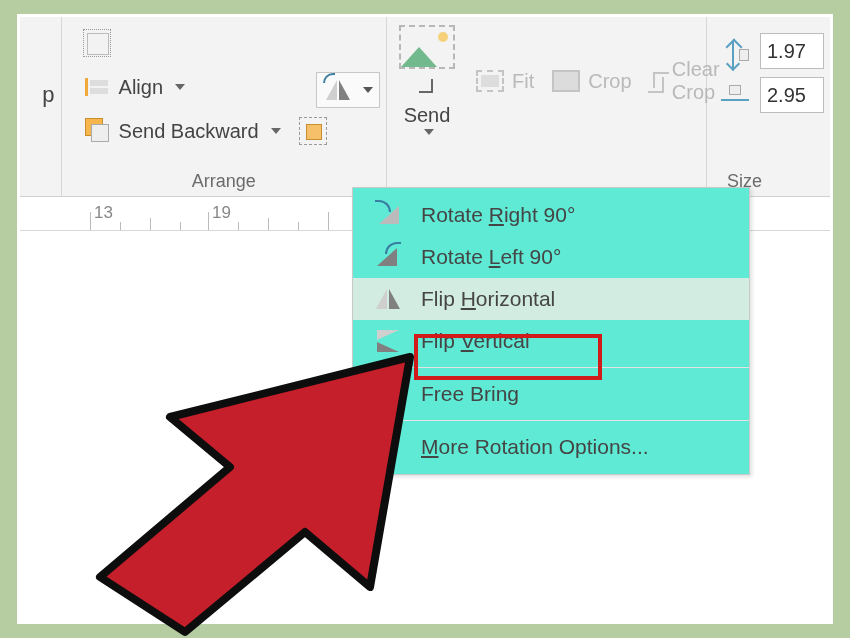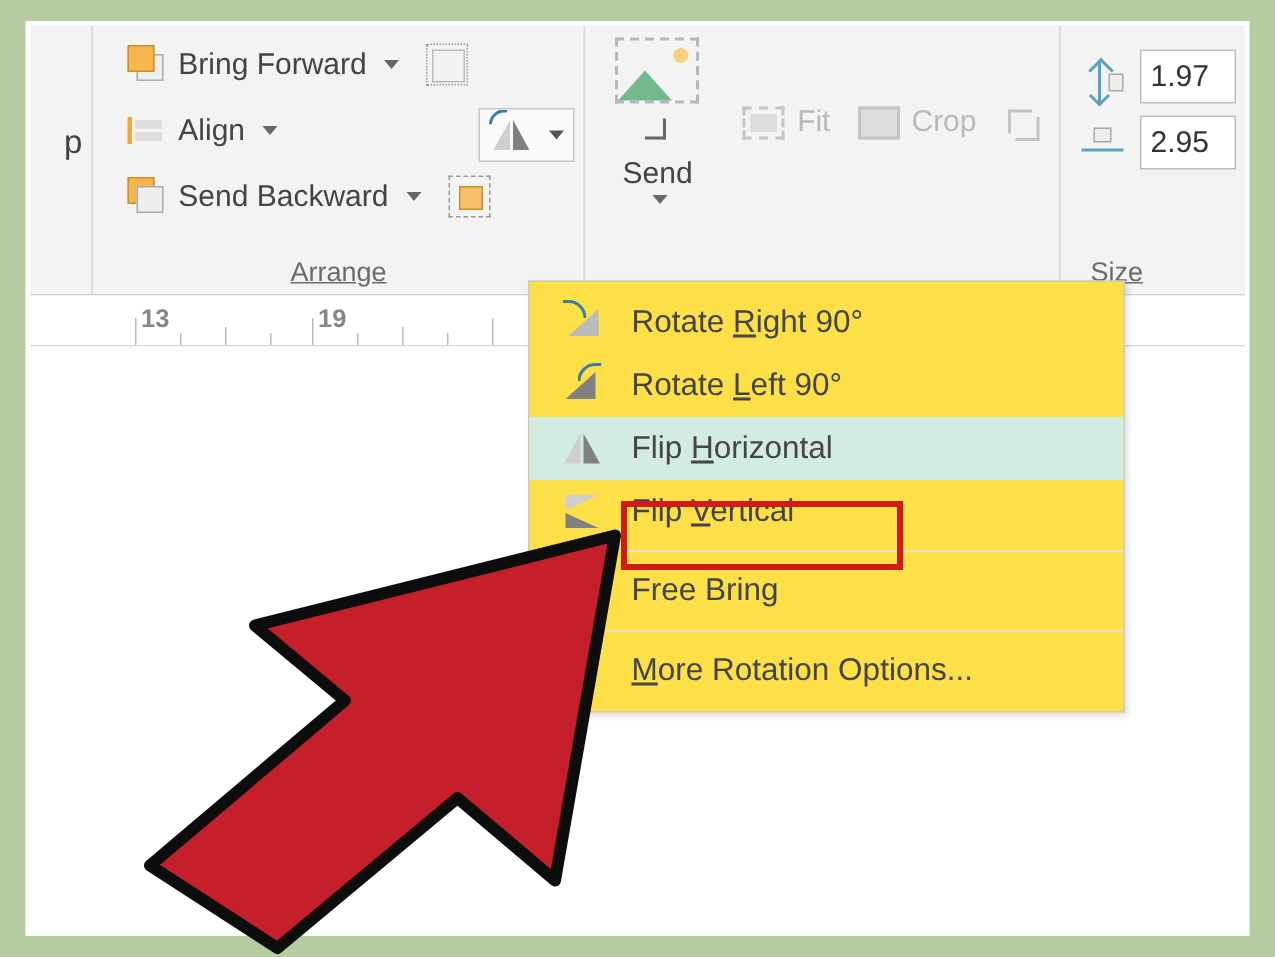--- a/index.html
+++ b/index.html
@@ -2,21 +2,21 @@
 <html><head>
 <meta charset="utf-8">
 <style>
   * { box-sizing: border-box; margin: 0; padding: 0; font-family: "Segoe UI", Tahoma, sans-serif; }
   body { background: #b6cda2; width: 850px; height: 638px; overflow: hidden; position: relative; }
   .frame { background: #fff; position: absolute; left: 17px; top: 14px; width: 816px; height: 610px; }
   .inner { position: absolute; left: 3px; top: 3px; width: 810px; height: 604px; background: #f5f5f5; }
   
   .ribbon { background: #f3f3f3; height: 180px; border-bottom: 1px solid #d0d0d0; display: flex; position: relative; }
   .ribbon-group { border-right: 1px solid #d7d7d7; height: 100%; position: relative; padding: 6px 6px 30px 6px; display: flex; flex-direction: column; }
-  .group-label { position: absolute; bottom: 4px; left: 0; right: 0; text-align: center; color: #6b6b6b; font-size: 18px; text-decoration: underline; }
+  .group-label { position: absolute; bottom: 4px; left: 0; right: 0; text-align: center; color: #6b6b6b; font-size: 18px; }
   
   .arrange-left { width: 44px; display:flex; align-items:flex-end; justify-content:center; color:#444; font-size:22px; }
   
   .arrange { width: 352px; }
   .arrange-rows { display: flex; flex-direction: column; gap: 4px; padding-left: 10px; }
   .arrange-row { display: flex; align-items: center; gap: 6px; height: 40px; }
   .btn { display: flex; align-items: center; gap: 8px; padding: 4px 6px; border: 1px solid transparent; color: #444; font-size: 20px; }
   .caret-down { width: 0; height: 0; border-left: 5px solid transparent; border-right: 5px solid transparent; border-top: 6px solid #666; margin-left: 4px; }
   .caret-down.small { border-top-color:#555; }
   
@@ -61,27 +61,27 @@
   .size-row input { width:64px; height:36px; border:1px solid #bdbdbd; font-size:20px; padding:2px 6px; color:#333; }
   .dim-ico { width:30px; height:28px; display:inline-block; position:relative;}
   .dim-h::before { content:""; position:absolute; left:11px; top:0; width:2px; height:28px; background:#5aa0c2;}
   .dim-h::after { content:""; position:absolute; left:7px; top:0; width:10px; height:10px; border-top:2px solid #5aa0c2; border-left:2px solid #5aa0c2; transform:rotate(45deg);}
   .dim-h2 { position:absolute; left:7px; bottom:0; width:10px; height:10px; border-bottom:2px solid #5aa0c2; border-right:2px solid #5aa0c2; transform:rotate(45deg);}
   .dim-h .box { position:absolute; left:18px; top:8px; width:10px; height:12px; border:1px solid #aaa; background:#eee;}
   .dim-w::before { content:""; position:absolute; left:0; top:14px; width:28px; height:2px; background:#5aa0c2;}
   .dim-w .box { position:absolute; left:8px; top:0; width:12px; height:10px; border:1px solid #aaa; background:#eee;}
   
   .ruler { height: 34px; background: #fff; border-bottom:1px solid #d8d8d8; position:relative; color:#888; font-size:17px; overflow:hidden;}
-  .ruler .num { position:absolute; top:6px;font-weight:bold;}
+  .ruler .num { position:absolute; top:6px;}
   .ruler .tick { position:absolute; bottom:0; width:1px; background:#bbb;}
   
   .canvas { background:#fff; position:absolute; left:0; top:214px; right:0; bottom:0;}
   
   
-  .menu { position:absolute; left:332px; top:170px; width:398px; background:#fde047; border:1px solid #c9c9c9; box-shadow:2px 2px 4px rgba(0,0,0,.12); padding:6px 0; z-index:50;}
+  .menu { position:absolute; left:332px; top:170px; width:398px; background:#5eead4; border:1px solid #c9c9c9; box-shadow:2px 2px 4px rgba(0,0,0,.12); padding:6px 0; z-index:50;}
   .menu-sep { height:1px; background:#e3e3e3; margin:5px 0;}
   .menu-item { display:flex; align-items:center; gap:18px; padding:8px 14px 8px 20px; font-size:21px; color:#454545; position:relative;}
   .menu-item.hover { background:#d3ece1;}
   .menu-ico { width:30px; height:26px; display:inline-block; flex:0 0 30px; position:relative;}
   .tri { position:absolute; width:0;height:0;}
   
   .rr .a { border-left:20px solid #bbb; border-top:18px solid transparent; left:6px; top:4px; transform:scaleX(-1);}
   .rr .arc { position:absolute; left:2px; top:-2px; width:16px; height:12px; border:2px solid #3a7fa3; border-bottom:none; border-left:none; border-radius:0 12px 0 0;}
   
   .rl .a { border-right:20px solid #808080; border-top:18px solid transparent; left:4px; top:4px;}
@@ -109,25 +109,20 @@
 
   <div class="ribbon">
 
     <div class="ribbon-group arrange-left">
       <span>p</span>
     </div>
 
     <div class="ribbon-group arrange">
       <div class="arrange-rows">
         <div class="arrange-row">
-          <div class="btn">
-            <span class="square-icon overlap-front"></span>
-            <span>Bring Forward</span>
-            <span class="caret-down"></span>
-          </div>
           <div class="btn" style="padding:4px;">
             <span class="group-ico"></span>
           </div>
         </div>
         <div class="arrange-row">
           <div class="btn">
             <span class="align-ico"></span>
             <span>Align</span>
             <span class="caret-down"></span>
           </div>
@@ -171,20 +166,21 @@
           <div class="btn">
             <span class="fit-ico"></span>
             <span>Fit</span>
           </div>
           <div class="btn">
             <span class="fill-ico"></span>
             <span>Crop</span>
           </div>
           <div class="btn">
             <span class="clear-ico"></span>
+            <span>Clear Crop</span>
           </div>
         </div>
       </div>
     </div>
 
     <div class="ribbon-group size-group" style="border-right:none;">
       <div class="size-row">
         <span class="dim-ico dim-h">
               <span class="dim-h2"></span>
               <span class="box"></span>

